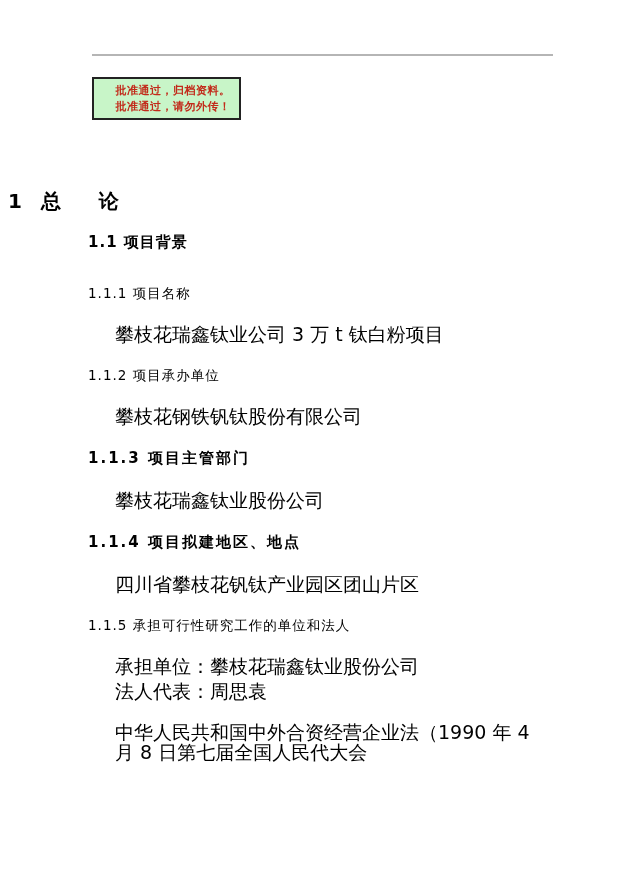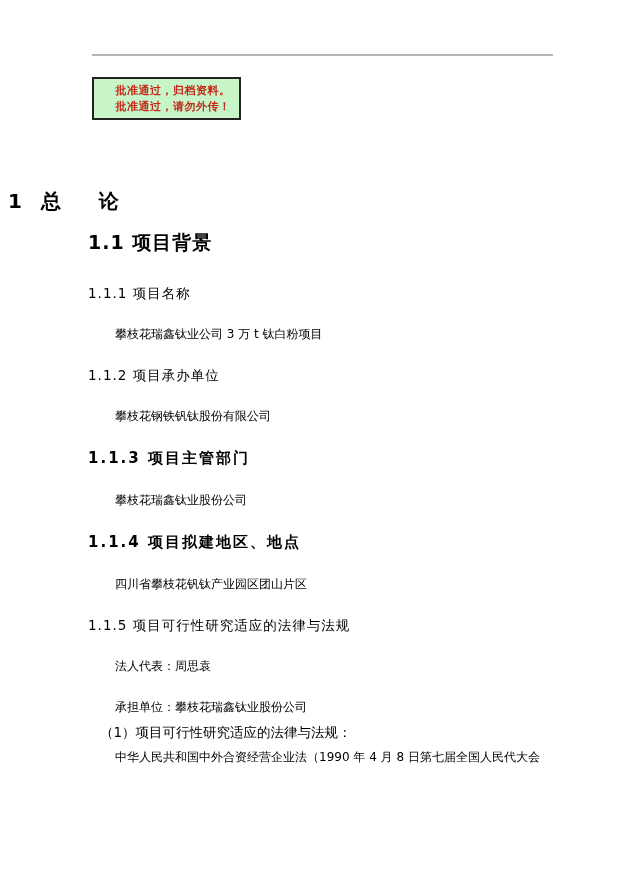--- a/index.html
+++ b/index.html
@@ -60,41 +60,41 @@
   .content {
     position: absolute;
     left: 88px;
     top: 231px;
     width: 465px;
   }
   .content > * {
     margin: 0 0 21px 0;
   }
   .h2 {
-    font-size: 19px;
+    font-size: 15px;
     font-weight: bold;
     line-height: 22px;
     margin-bottom: 30px;
     letter-spacing: 1px;
   }
   .h3 {
     font-size: 13.5px;
     font-weight: normal;
     line-height: 20px;
     letter-spacing: 1px;
   }
   .h3b {
     font-size: 15px;
     font-weight: bold;
     line-height: 22px;
     letter-spacing: 2px;
     margin-top: 7px;
   }
   .p {
-    font-size: 12px;
+    font-size: 19px;
     line-height: 20px;
     padding-left: 27px;
   }
   .p-1 {
     font-size: 13.5px;
     line-height: 20px;
     padding-left: 12px;
   }
   .tight {
     margin-bottom: 5px;
@@ -117,20 +117,19 @@
   <div class="content">
     <div class="h2">1.1 项目背景</div>
     <div class="h3">1.1.1 项目名称</div>
     <div class="p">攀枝花瑞鑫钛业公司 3 万 t 钛白粉项目</div>
     <div class="h3">1.1.2 项目承办单位</div>
     <div class="p">攀枝花钢铁钒钛股份有限公司</div>
     <div class="h3b">1.1.3 项目主管部门</div>
     <div class="p">攀枝花瑞鑫钛业股份公司</div>
     <div class="h3b">1.1.4 项目拟建地区、地点</div>
     <div class="p">四川省攀枝花钒钛产业园区团山片区</div>
-    <div class="h3">1.1.5 项目可行性研究适应的法律与法规</div>
+    <div class="h3">1.1.5 承担可行性研究工作的单位和法人</div>
+    <div class="p tight">承担单位：攀枝花瑞鑫钛业股份公司</div>
     <div class="p">法人代表：周思袁</div>
-    <div class="p tight">承担单位：攀枝花瑞鑫钛业股份公司</div>
-    <div class="p-1 tight">（1）项目可行性研究适应的法律与法规：</div>
     <div class="p">中华人民共和国中外合资经营企业法（1990 年 4 月 8 日第七届全国人民代大会</div>
   </div>
 
 </div>
 
 </body></html>

